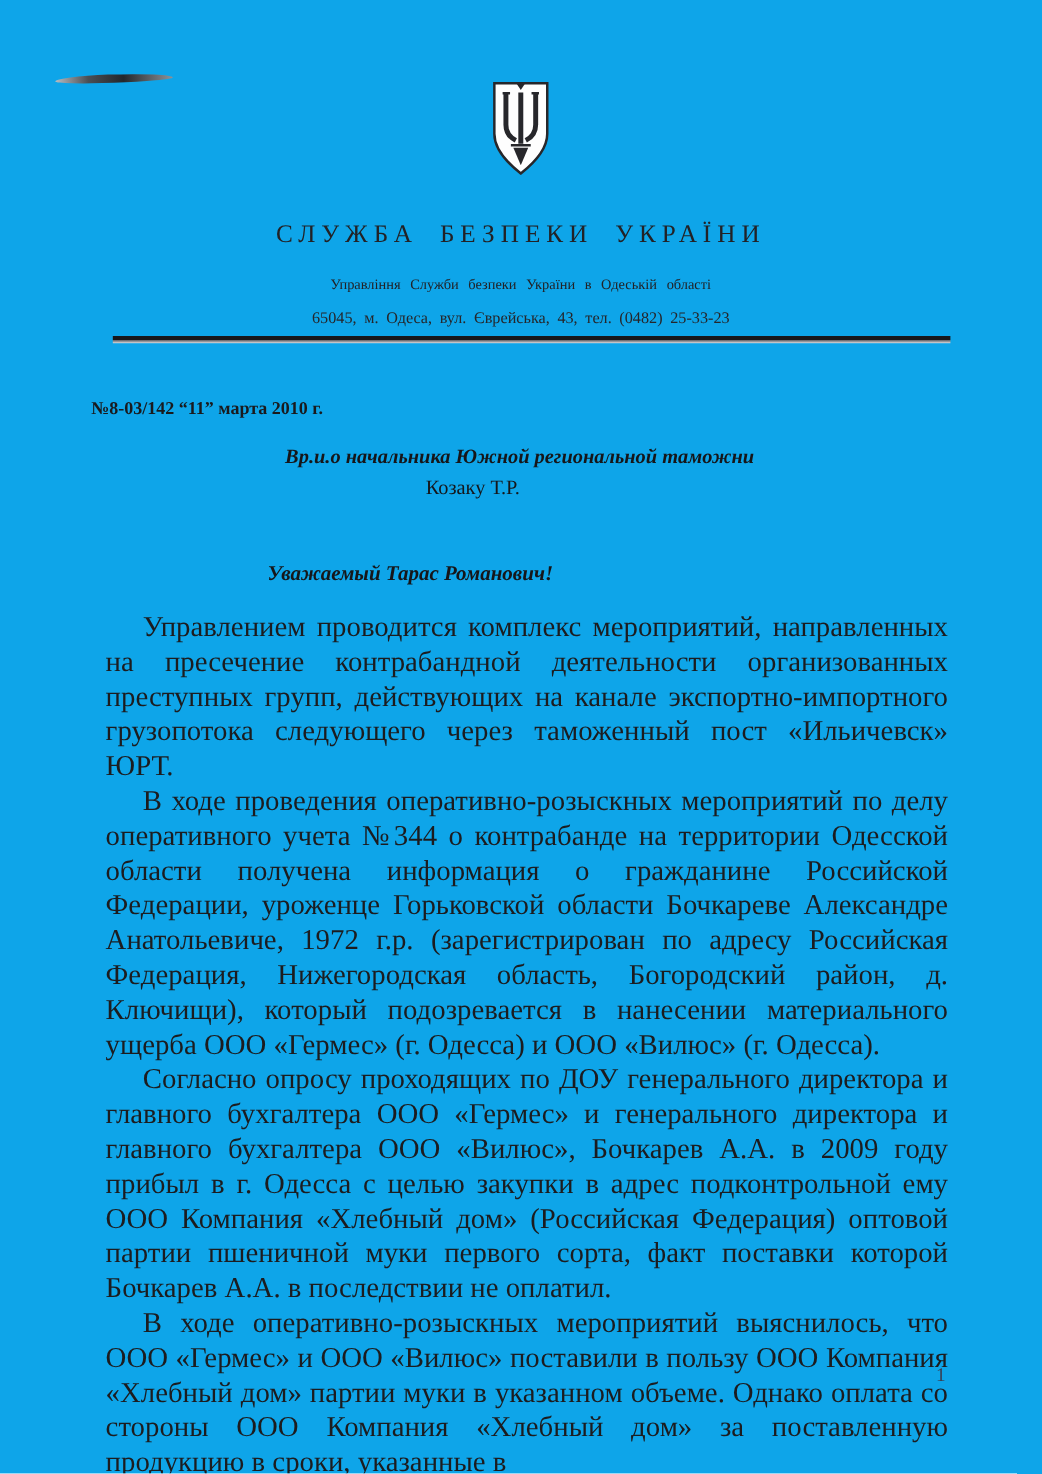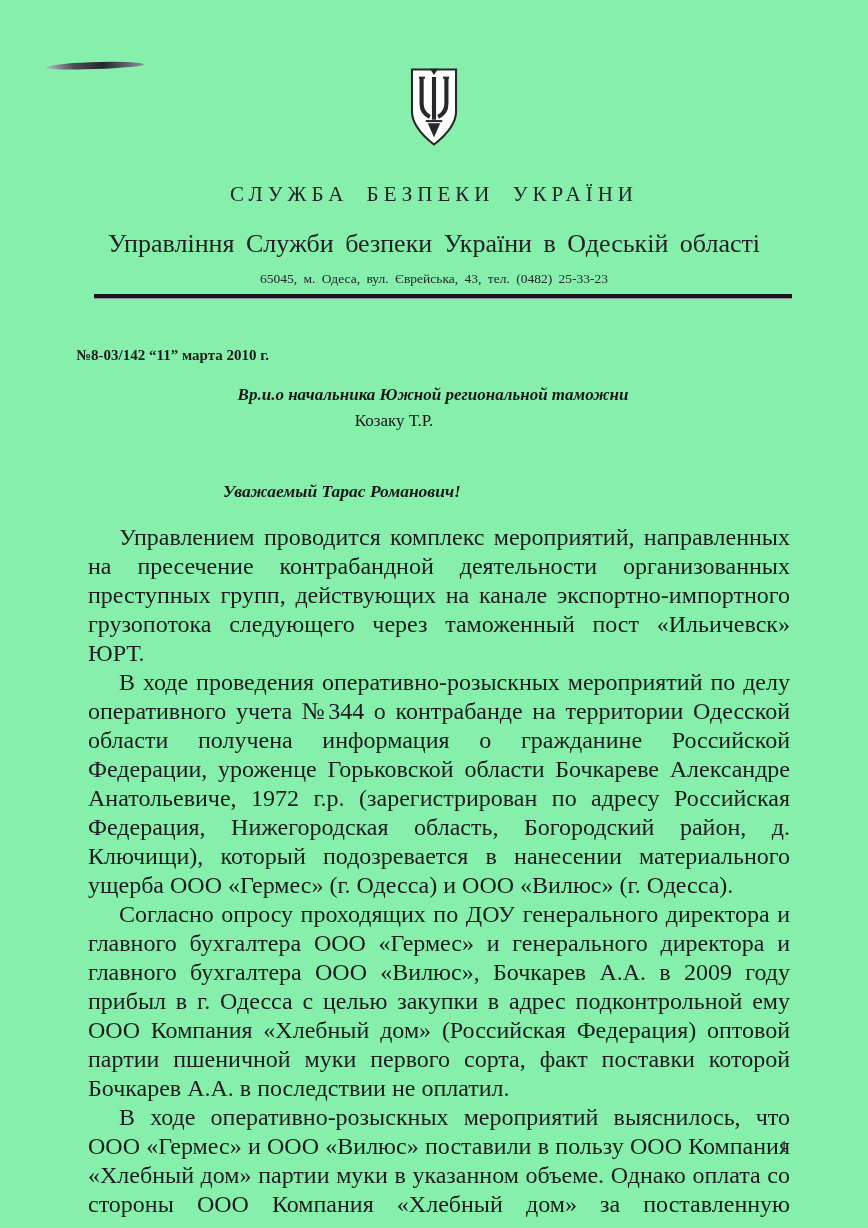--- a/index.html
+++ b/index.html
@@ -5,21 +5,21 @@
   html, body {
     margin: 0;
     padding: 0;
     background: #ffffff;
   }
   .page {
     position: relative;
     width: 868px;
     height: 1228px;
     margin: 0 auto;
-    background: #86efac;
+    background: #0ea5e9;
     font-family: "Liberation Serif", "DejaVu Serif", serif;
     color: #1c1c1e;
     overflow: hidden;
   }
   
   .scan-artifact {
     position: absolute;
     left: 46px;
     top: 62px;
     width: 98px;
@@ -38,21 +38,21 @@
     margin-top: 26px;
     text-align: center;
     font-size: 21px;
     letter-spacing: 5px;
     word-spacing: 8px;
     color: #222226;
   }
   .department {
     margin-top: 22px;
     text-align: center;
-    font-size: 26px;
+    font-size: 12px;
     word-spacing: 5px;
     color: #222226;
   }
   .address {
     margin-top: 12px;
     text-align: center;
     font-size: 13.5px;
     word-spacing: 3px;
     color: #26262a;
   }

